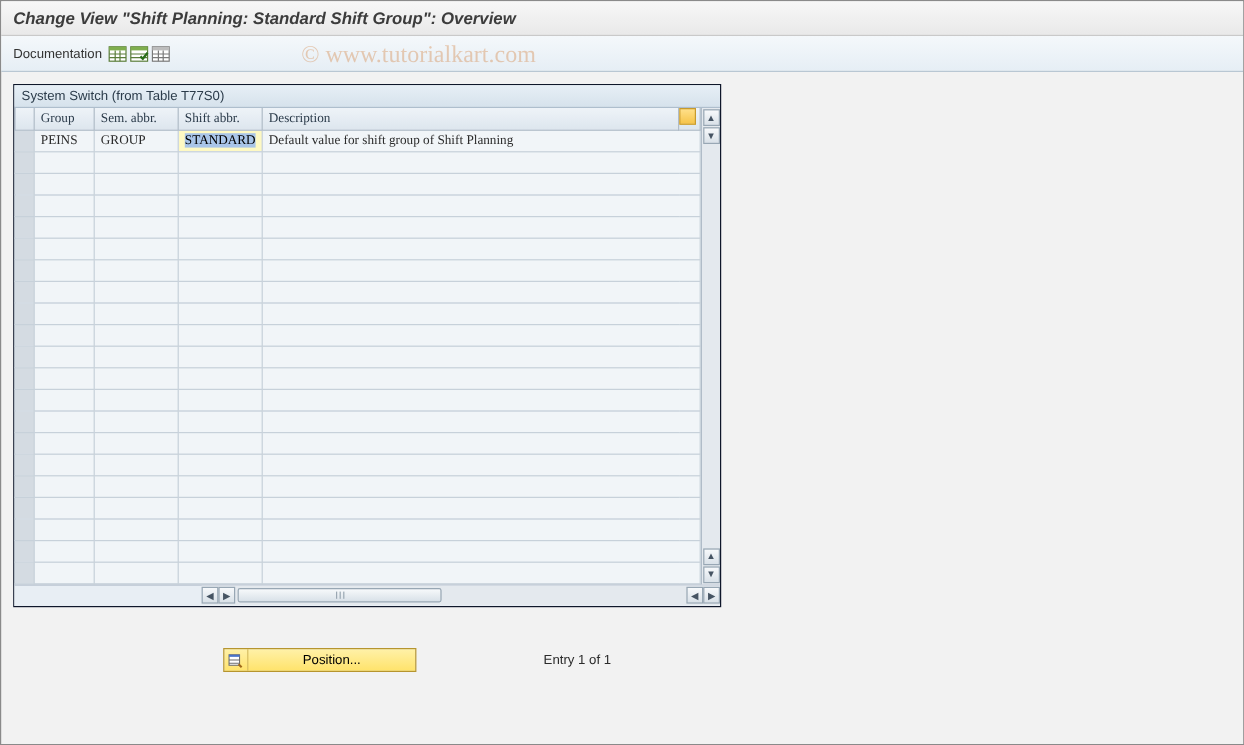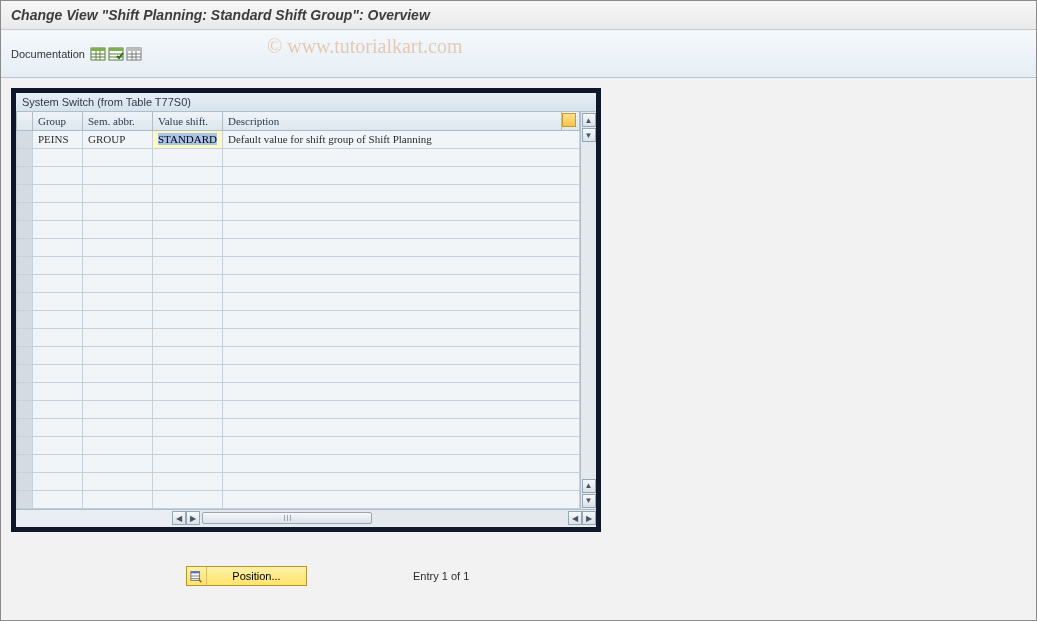--- a/index.html
+++ b/index.html
@@ -29,38 +29,38 @@
   }
 
   
   .toolbar {
     background: linear-gradient(#f4f8fb, #e6eef5);
     border-bottom: 1px solid #b9c7d3;
     padding: 5px 10px;
     display: flex;
     align-items: center;
     gap: 0;
-    height: 48px;
+    height: 30px;
   }
   .toolbar .doc-label { font-size: 11px; color: #333; margin-right: 4px; }
   .tb-btn {
     width: 18px; height: 18px;
     display: inline-flex; align-items: center; justify-content: center;
     border: 0; background: transparent; padding: 0;
   }
   .tb-icon { width:16px; height:16px; }
 
   
   .content {
     padding: 10px 10px;
   }
 
   .panel {
     width: 590px;
-    border: 5px solid #0f172a;
+    border: 1px solid #0f172a;
     background: #e8eef4;
   }
   .panel-title {
     background: linear-gradient(#e7eff6, #d6e2ec);
     border-bottom: 1px solid #aebecd;
     padding: 3px 6px;
     font-size: 11px;
     color: #2b3b4a;
   }
 
@@ -168,21 +168,21 @@
   .hscroll-right-group { display:flex; align-items:center; margin-left:auto; }
 
   
   .footer-row {
     margin-top: 34px;
     display: flex;
     align-items: center;
   }
   .position-btn {
     margin-left: 175px;
-    width: 121px;
+    width: 161px;
     height: 20px;
     background: linear-gradient(#fff1a8,#ffe36b);
     border: 1px solid #b6952f;
     display: flex; align-items: center;
     font-size: 11px;
     cursor: pointer;
     padding: 0;
   }
   .position-btn .pico {
     width: 20px; height: 100%;
@@ -193,21 +193,21 @@
     flex:1; text-align:center;
   }
   .entry-label {
     margin-left: 106px;
     font-size: 11px;
   }
 
   
   .watermark {
     position: absolute;
-    top: 34px; left: 266px;
+    top: 34px; left: 250px;
     color: rgba(210,120,50,0.35);
     font-size: 20px;
     font-family: Georgia, serif;
     pointer-events: none;
   }
 </style>
 </head>
 <body>
 
 <div class="title-bar">
@@ -262,21 +262,21 @@
             <col class="col-sem">
             <col class="col-val">
             <col class="col-desc">
             <col class="col-cfg">
           </colgroup>
           <thead>
             <tr>
               <th></th>
               <th>Group</th>
               <th>Sem. abbr.</th>
-              <th>Value shift.</th>
+              <th>Shift abbr.</th>
               <th>Description</th>
               <th class="col-cfg"><span class="config-icon"></span></th>
             </tr>
           </thead>
           <tbody id="grid-tbody">
           <tr class="data">
                 <td class="rowsel"></td>
                 <td>PEINS</td>
                 <td>GROUP</td>
                 <td class="val-editable"><span class="val-selected">STANDARD</span></td>

